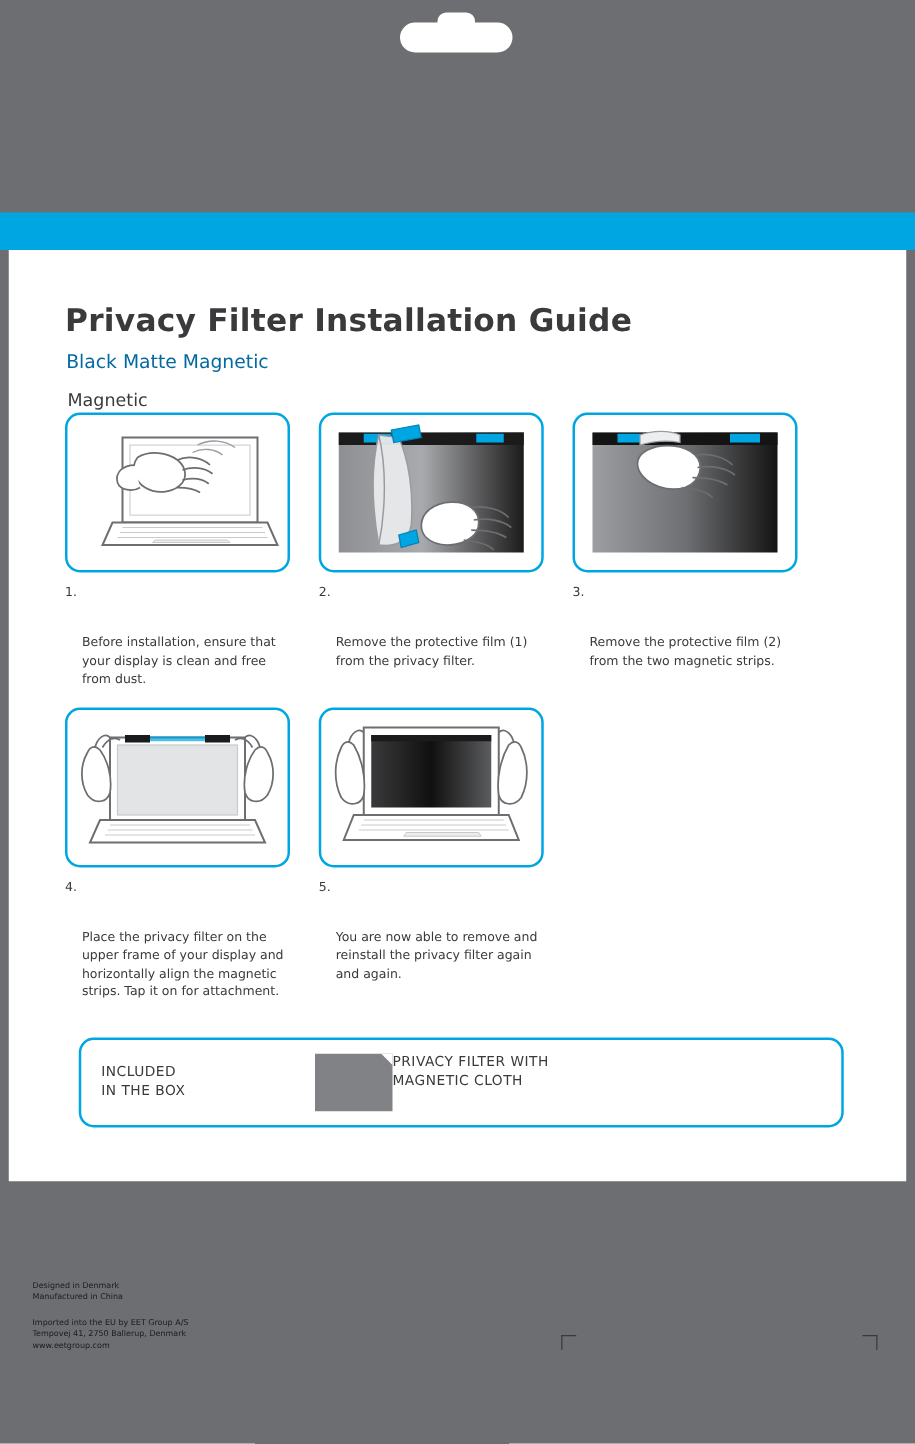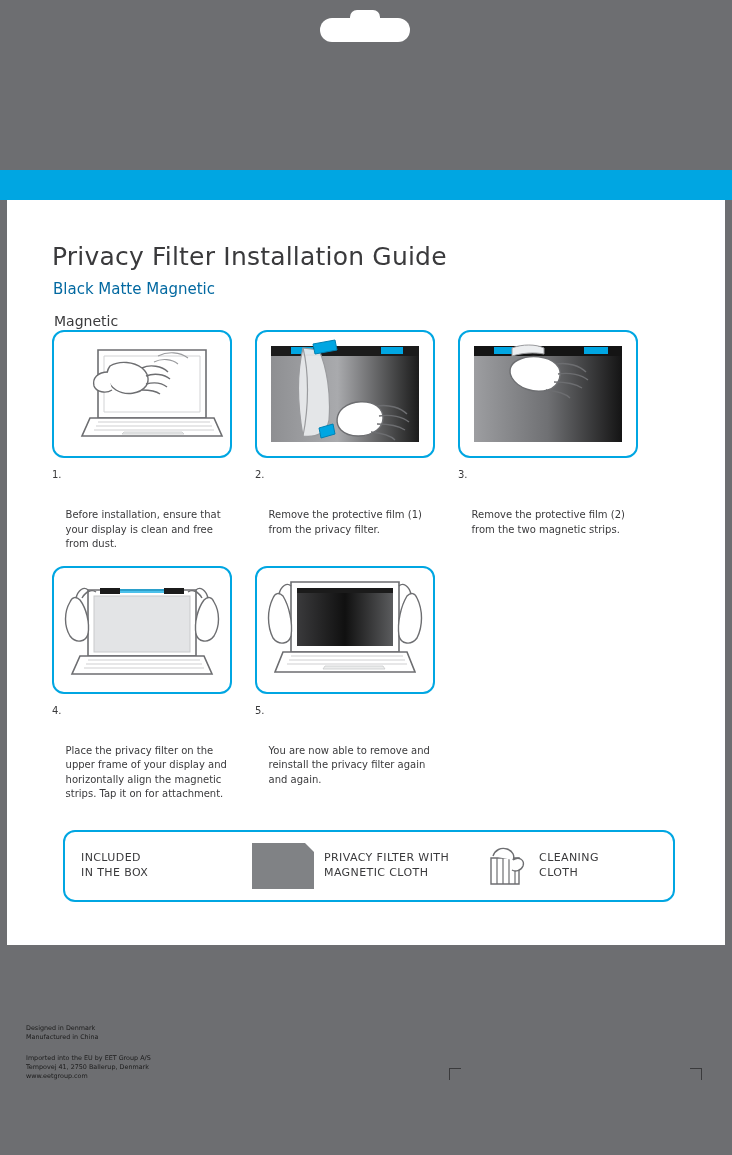--- a/index.html
+++ b/index.html
@@ -53,21 +53,21 @@
     position: absolute;
     left: 7px; top: 200px;
     width: 718px; height: 745px;
     background: #ffffff;
   }
   .title {
     position: absolute;
     left: 45px; top: 42px;
     font-size: 25px;
     color: #3a3a3c;
-    font-weight: normal;
+    font-weight: bold;
     letter-spacing: 0.2px;
   }
   .subtitle {
     position: absolute;
     left: 46px; top: 80px;
     font-size: 15px;
     color: #0369a1;
   }
   .section-label {
     position: absolute;
@@ -122,22 +122,21 @@
   }
   .strip-label {
     font-size: 11px;
     line-height: 1.35;
     color: #3a3a3c;
     letter-spacing: .4px;
     width: 105px;
   }
   .strip-item {
     display: flex;
-    align-items: center;
-    gap: 10px;
+    gap: 0;
   }
   .strip-item .txt {
     font-size: 11px;
     line-height: 1.35;
     color: #3a3a3c;
     letter-spacing: .4px;
   }
   .filter-swatch {
     width: 62px; height: 46px;
     background: #808285;
@@ -382,37 +381,20 @@
       </div>
       <div class="gap-a"></div>
       <div class="strip-item">
         <div class="filter-swatch"></div>
         <div class="txt">
           <div>PRIVACY FILTER WITH</div>
           <div>MAGNETIC CLOTH</div>
         </div>
       </div>
       <div class="gap-b"></div>
-      <div class="strip-item">
-        <svg width="46" height="44" viewBox="0 0 46 44">
-          <path d="M8 14 L36 14 L36 40 L8 40 Z" fill="#ffffff" stroke="#6d6e71" stroke-width="1.4"></path>
-          <g stroke="#6d6e71" stroke-width="1.2" fill="none">
-            <path d="M14 14 L14 40"></path>
-              <path d="M20 14 L20 40"></path>
-              <path d="M26 14 L26 40"></path>
-              <path d="M32 14 L32 40"></path>
-          </g>
-          <path d="M10 12 C12 6 18 3 24 5 C30 7 32 12 30 16" fill="#ffffff" stroke="#6d6e71" stroke-width="1.4"></path>
-          <path d="M30 16 C36 12 42 16 40 22 C38 27 32 28 29 26" fill="#ffffff" stroke="#6d6e71" stroke-width="1.4"></path>
-        </svg>
-        <div class="txt">
-          <div>CLEANING</div>
-          <div>CLOTH</div>
-        </div>
-      </div>
     </div>
 
   </div>
 
   <div class="footer">
     <p>
       <span>Designed in Denmark</span><br>
       <span>Manufactured in China</span>
     </p>
     <p>

